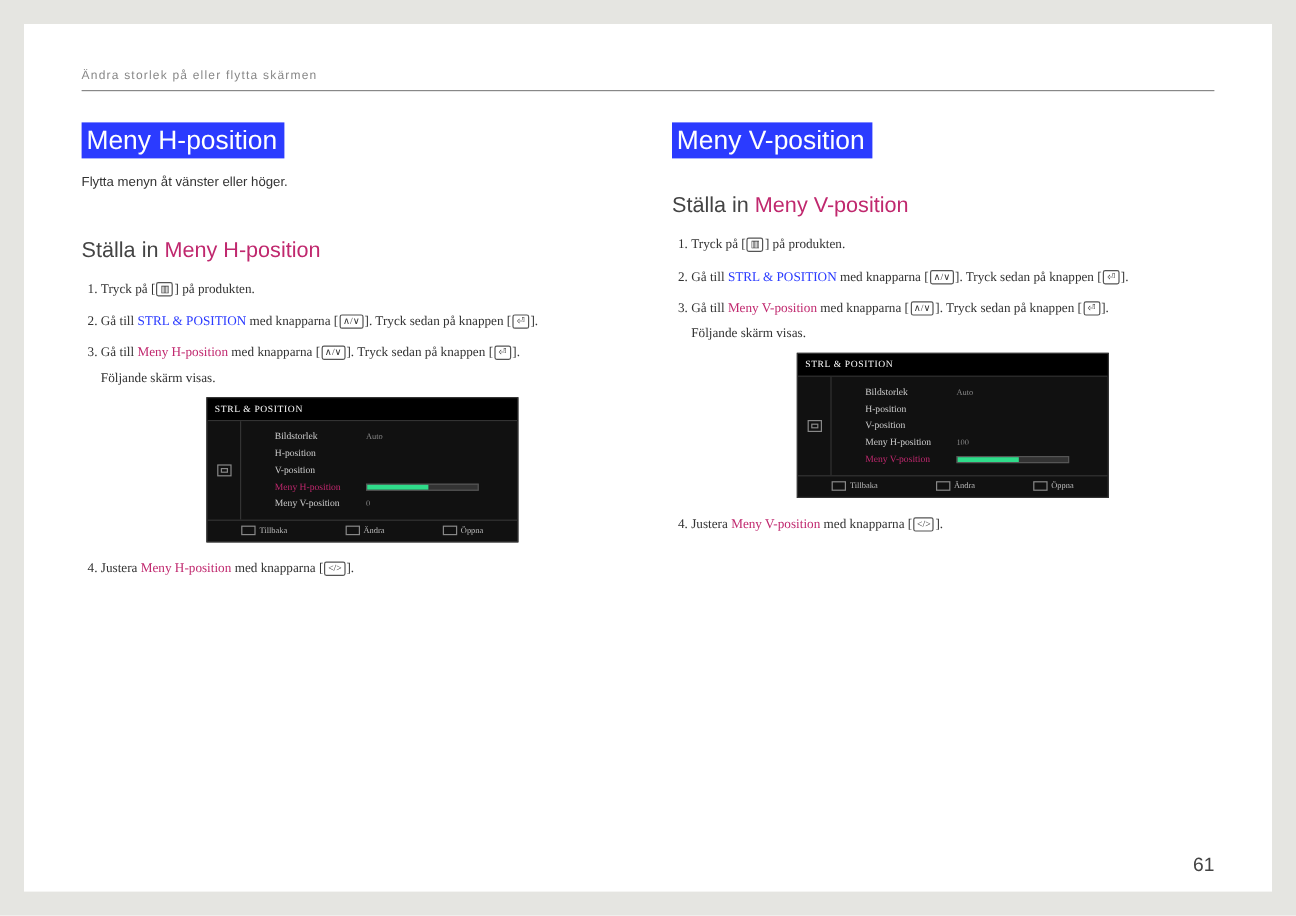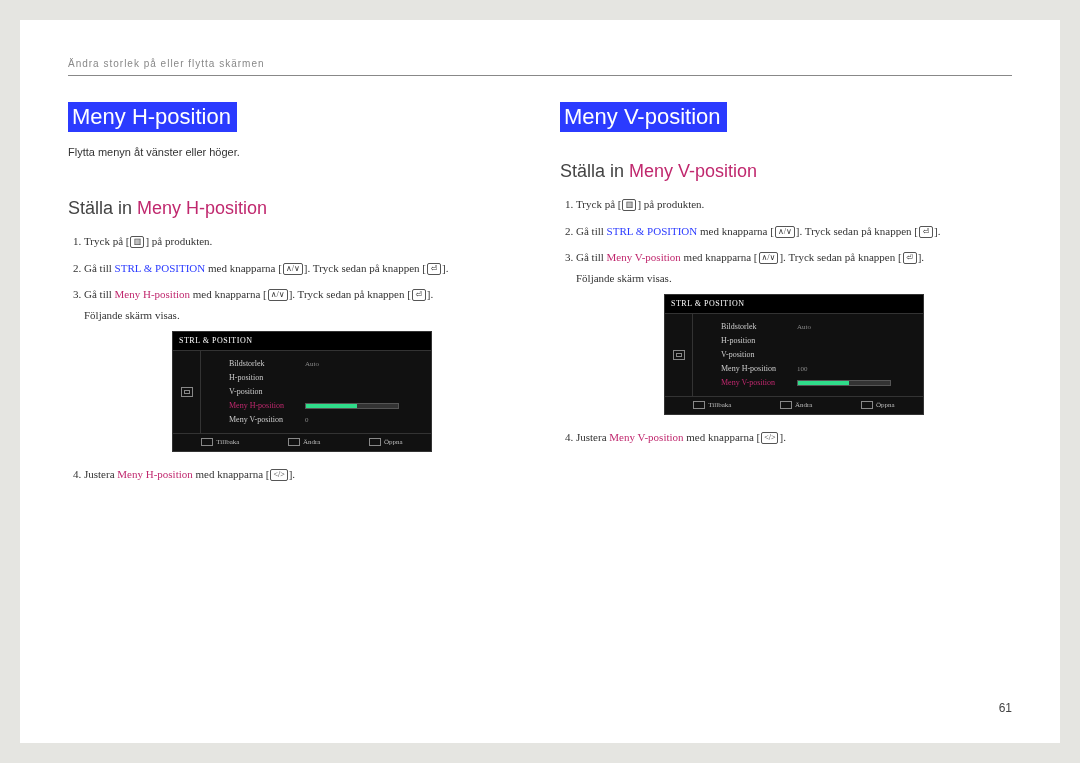--- a/index.html
+++ b/index.html
@@ -158,23 +158,23 @@
   .osd-footer span::before {
     content:'';
     display:inline-block;
     width:10px; height:6px;
     border:1px solid #888;
     margin-right:3px;
     vertical-align: middle;
   }
   .page-num {
     position: absolute;
-    bottom: 28px;
+    bottom: 12px;
     right: 48px;
-    font-size: 12px;
+    font-size: 16px;
     color: #444;
   }
 </style>
 </head>
 <body>
 
 <div class="page">
 
   <div class="breadcrumb">Ändra storlek på eller flytta skärmen</div>
   <hr class="hr-top">

